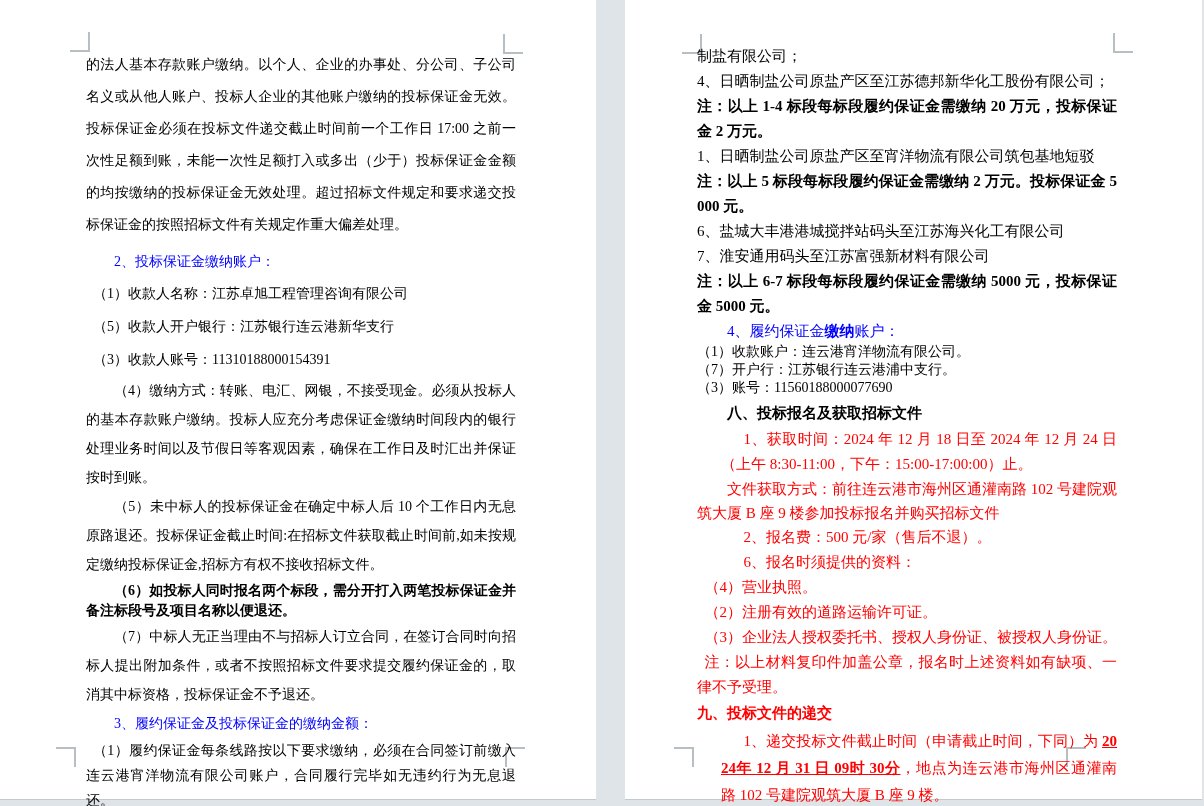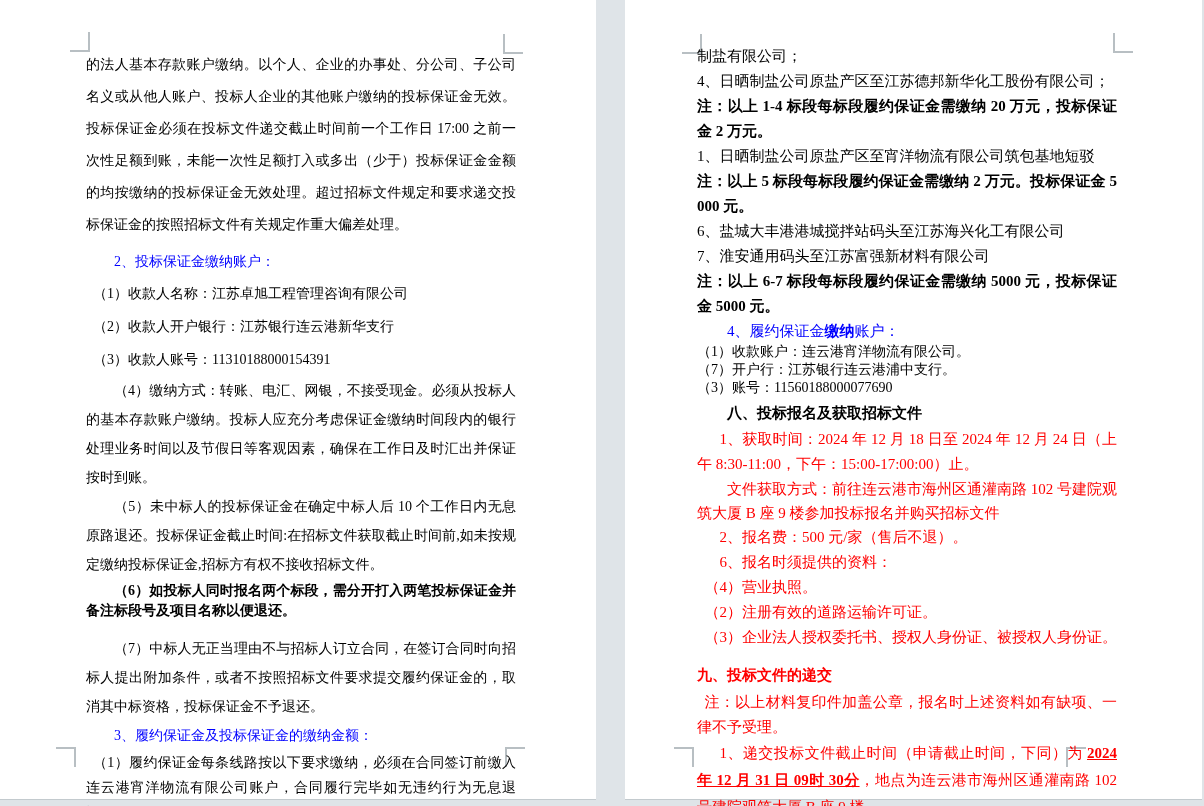--- a/index.html
+++ b/index.html
@@ -31,29 +31,29 @@
   .lh32{line-height:32px;}
   .lh33{line-height:33px;}
   .lh30{line-height:30px;}
   .lh29{line-height:29px;}
   .lh27{line-height:27px;}
   .lh25{line-height:25px;}
   .lh24{line-height:24px;}
   .lh20{line-height:20px;}
   .lh18{line-height:18px;}
   .ind2{text-indent:2em;}
-  .ind15{text-indent:1.5em;}
+  .ind15{text-indent:1.5em;margin-left:24px;}
   .ind05{text-indent:0.5em;}
   .blue{color:#0000ff;}
   .red{color:#ff0000;}
   .b{font-weight:bold;}
   .u{text-decoration:underline;}
   .mt6{margin-top:6px;}
   .mt4{margin-top:4px;}
-  .mt3{margin-top:13px;}
+  .mt3{margin-top:1px;}
   .mt2{margin-top:2px;}
   .mb2{margin-bottom:2px;}
   
   .cmark{
     position:absolute;width:18px;height:18px;
   }
   .cmark.tl{border-right:2px solid #b8bfc3;border-bottom:2px solid #b8bfc3;}
   .cmark.tr{border-left:2px solid #b8bfc3;border-bottom:2px solid #b8bfc3;}
   .cmark.bl{border-right:2px solid #b8bfc3;border-top:2px solid #b8bfc3;}
   .cmark.br{border-left:2px solid #b8bfc3;border-top:2px solid #b8bfc3;}
@@ -66,21 +66,21 @@
   <div class="page page-left">
     <div class="cmark tl" style="left:70px;top:32px;"></div>
     <div class="cmark tr" style="left:503px;top:34px;"></div>
     <div class="cmark bl" style="left:56px;top:747px;"></div>
     <div class="cmark br" style="left:505px;top:747px;"></div>
 
     <div class="content">
       <p class="lh32">的法人基本存款账户缴纳。以个人、企业的办事处、分公司、子公司名义或从他人账户、投标人企业的其他账户缴纳的投标保证金无效。投标保证金必须在投标文件递交截止时间前一个工作日 17:00 之前一次性足额到账，未能一次性足额打入或多出（少于）投标保证金金额的均按缴纳的投标保证金无效处理。超过招标文件规定和要求递交投标保证金的按照招标文件有关规定作重大偏差处理。</p>
       <p class="blue ind2 lh30 mt6">2、投标保证金缴纳账户：</p>
       <p class="ind05 lh33">（1）收款人名称：江苏卓旭工程管理咨询有限公司</p>
-      <p class="ind05 lh33">（2）收款人开户银行：江苏银行连云港新华支行</p>
+      <p class="ind05 lh33">（5）收款人开户银行：江苏银行连云港新华支行</p>
       <p class="ind05 lh33">（3）收款人账号：11310188000154391</p>
       <p class="ind2 lh29">（4）缴纳方式：转账、电汇、网银，不接受现金。必须从投标人的基本存款账户缴纳。投标人应充分考虑保证金缴纳时间段内的银行处理业务时间以及节假日等客观因素，确保在工作日及时汇出并保证按时到账。</p>
       <p class="ind2 lh29">（5）未中标人的投标保证金在确定中标人后 10 个工作日内无息原路退还。投标保证金截止时间:在招标文件获取截止时间前,如未按规定缴纳投标保证金,招标方有权不接收招标文件。</p>
       <p class="b ind2 lh20 mt2">（6）如投标人同时报名两个标段，需分开打入两笔投标保证金并备注标段号及项目名称以便退还。</p>
       <p class="ind2 lh29 mt3">（7）中标人无正当理由不与招标人订立合同，在签订合同时向招标人提出附加条件，或者不按照招标文件要求提交履约保证金的，取消其中标资格，投标保证金不予退还。</p>
       <p class="blue ind2 lh25 mt2 mb2">3、履约保证金及投标保证金的缴纳金额：</p>
       <p class="ind05 lh25">（1）履约保证金每条线路按以下要求缴纳，必须在合同签订前缴入连云港宵洋物流有限公司账户，合同履行完毕如无违约行为无息退还。</p>
 
     </div>
   </div>
@@ -105,20 +105,20 @@
       <p class="sm lh18">（7）开户行：江苏银行连云港浦中支行。</p>
       <p class="sm lh18">（3）账号：11560188000077690</p>
       <p class="b ind2 lh24 mt4 mb2">八、投标报名及获取招标文件</p>
       <p class="red ind15 lh25">1、获取时间：2024 年 12 月 18 日至 2024 年 12 月 24 日（上午 8:30-11:00，下午：15:00-17:00:00）止。</p>
       <p class="red ind2 lh24">文件获取方式：前往连云港市海州区通灌南路 102 号建院观筑大厦 B 座 9 楼参加投标报名并购买招标文件</p>
       <p class="red ind15 lh25">2、报名费：500 元/家（售后不退）。</p>
       <p class="red ind15 lh25">6、报名时须提供的资料：</p>
       <p class="red ind05 lh25">（4）营业执照。</p>
       <p class="red ind05 lh25">（2）注册有效的道路运输许可证。</p>
       <p class="red ind05 lh25">（3）企业法人授权委托书、授权人身份证、被授权人身份证。</p>
+      <p class="red ind05 lh25">注：以上材料复印件加盖公章，报名时上述资料如有缺项、一律不予受理。</p>
       <p class="red b lh25 mt3 mb2">九、投标文件的递交</p>
-      <p class="red ind05 lh25">注：以上材料复印件加盖公章，报名时上述资料如有缺项、一律不予受理。</p>
       <p class="red ind15 lh27"><span>1、递交投标文件截止时间（申请截止时间，下同）为 </span><span class="b u">2024年 12 月 31 日 09时 30分</span><span>，地点为连云港市海州区通灌南路 102 号建院观筑大厦 B 座 9 楼。</span></p>
 
     </div>
   </div>
 
 </div>
 
 </body></html>

